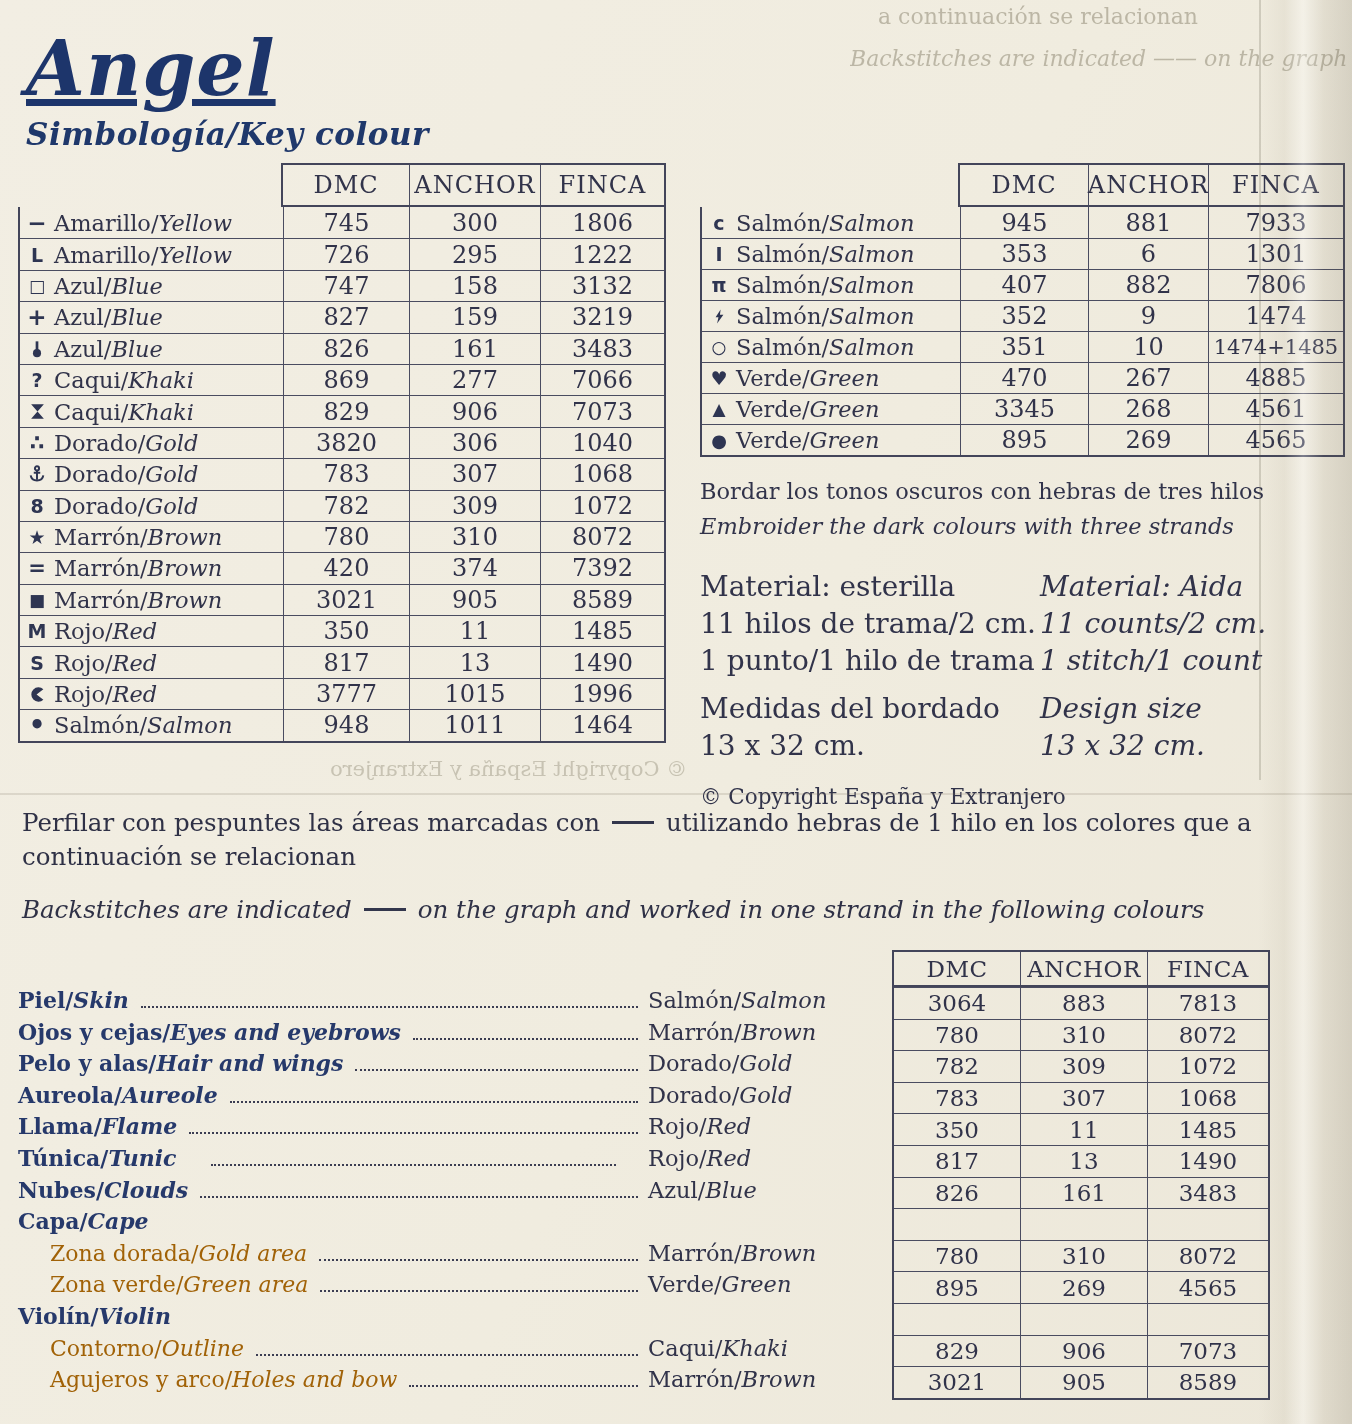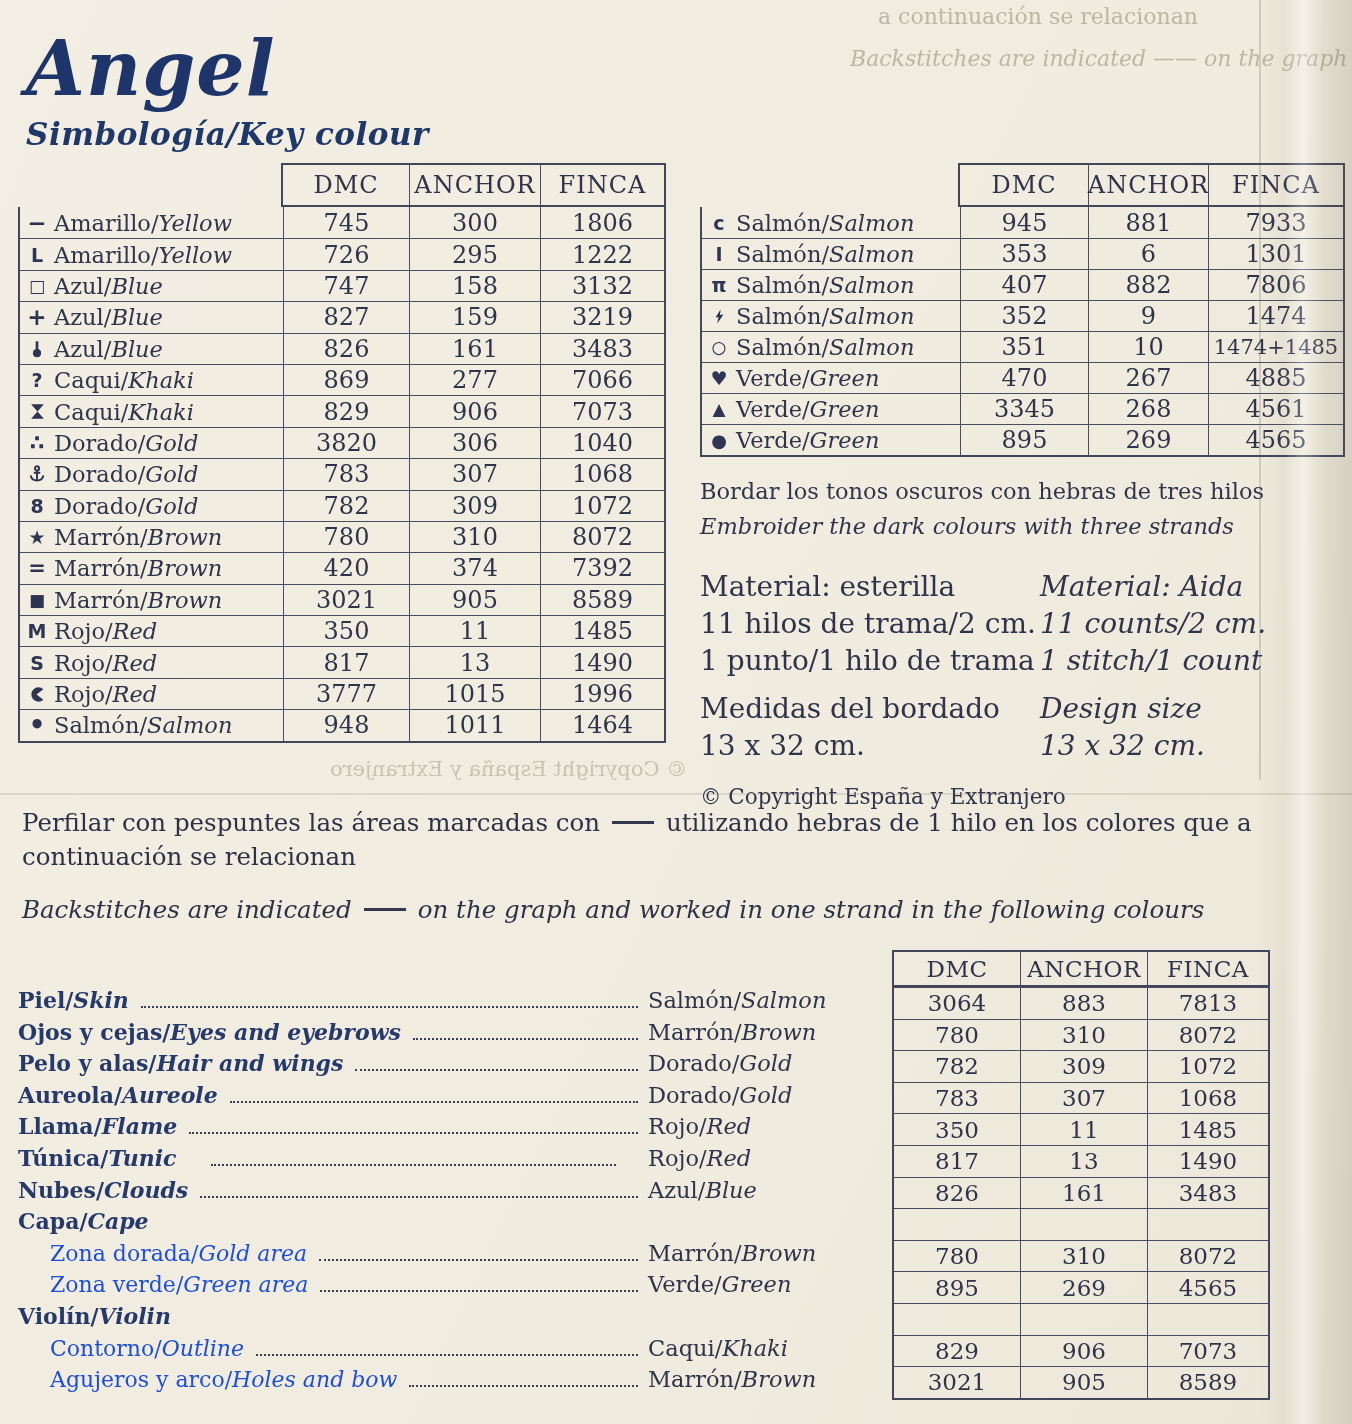--- a/index.html
+++ b/index.html
@@ -3,21 +3,21 @@
 <meta charset="utf-8">
 <style>
   html,body{margin:0;padding:0;}
   body{
     width:1352px;height:1424px;position:relative;overflow:hidden;
     background:linear-gradient(115deg,#f2eee3 0%,#f0ecdf 55%,#ece7d9 100%);
     font-family:"DejaVu Serif", serif;color:#31334a;
   }
   .abs{position:absolute;}
   
-  .title{left:26px;top:24px;font-size:76px;font-weight:bold;font-style:italic;color:#1d356b;letter-spacing:1px;}
+  .title{left:26px;top:24px;font-size:76px;font-weight:bold;font-style:italic;color:#1d356b;letter-spacing:1px;text-decoration:underline;}
   .subtitle{left:26px;top:116px;font-size:31px;font-weight:bold;font-style:italic;color:#1f386b;letter-spacing:.5px;}
   
   .ghost{color:rgba(124,117,95,.45);filter:blur(.4px);white-space:nowrap;}
   .ghost1{left:878px;top:4px;font-size:22px;}
   .ghost2{left:850px;top:46px;font-size:22px;font-style:italic;width:500px;overflow:hidden;}
   .ghost3{left:330px;top:757px;font-size:21px;transform:scaleX(-1);color:rgba(124,117,95,.35);}
   
   .keytbl{box-sizing:border-box;}
   .kt-header{display:grid;box-sizing:border-box;border:2px solid #43455a;}
   .kt-hcell{display:flex;align-items:center;justify-content:center;font-size:24px;letter-spacing:1px;border-left:1.5px solid #4a4c60;}
@@ -54,21 +54,21 @@
   .dashrule{display:inline-block;width:42px;height:0;border-top:3.4px solid #33364c;vertical-align:middle;margin:0 12px 4px 12px;}
   
   .hcrease{left:0;top:793px;width:100%;height:2px;background:rgba(120,113,92,.18);}
   .vfold-line{left:1259px;top:0;width:2px;height:780px;background:rgba(95,90,72,.22);}
   .fold-band{right:0;top:0;width:94px;height:100%;
     background:linear-gradient(to right,rgba(255,255,255,0) 0%,rgba(118,108,84,.07) 28%,rgba(255,255,255,.30) 48%,rgba(112,102,80,.10) 70%,rgba(100,92,72,.18) 100%);}
   
   .bs-row{display:flex;align-items:baseline;box-sizing:border-box;}
   .bs-label{flex:none;font-size:22px;font-weight:bold;color:#26396b;white-space:nowrap;}
   .bs-label .it{font-weight:bold;}
-  .bs-row.sub .bs-label{font-weight:normal;color:#1d4ed8;padding-left:32px;}
+  .bs-row.sub .bs-label{font-weight:normal;color:#a16207;padding-left:32px;}
   .bs-row.sub .bs-label .it{font-weight:normal;}
   .leader{flex:1;border-bottom:2.6px dotted #3b3d52;margin:0 10px 7px 12px;min-width:20px;}
   .bs-color{flex:none;width:232px;font-size:22.5px;white-space:nowrap;}
   .bt-hcell{font-size:23px;letter-spacing:.5px;}
   .bt-row .kt-num{font-size:23px;}
   .bt-body .kt-row{border-top:1.6px solid #4a4c60;}
 </style>
 </head>
 <body>
 

